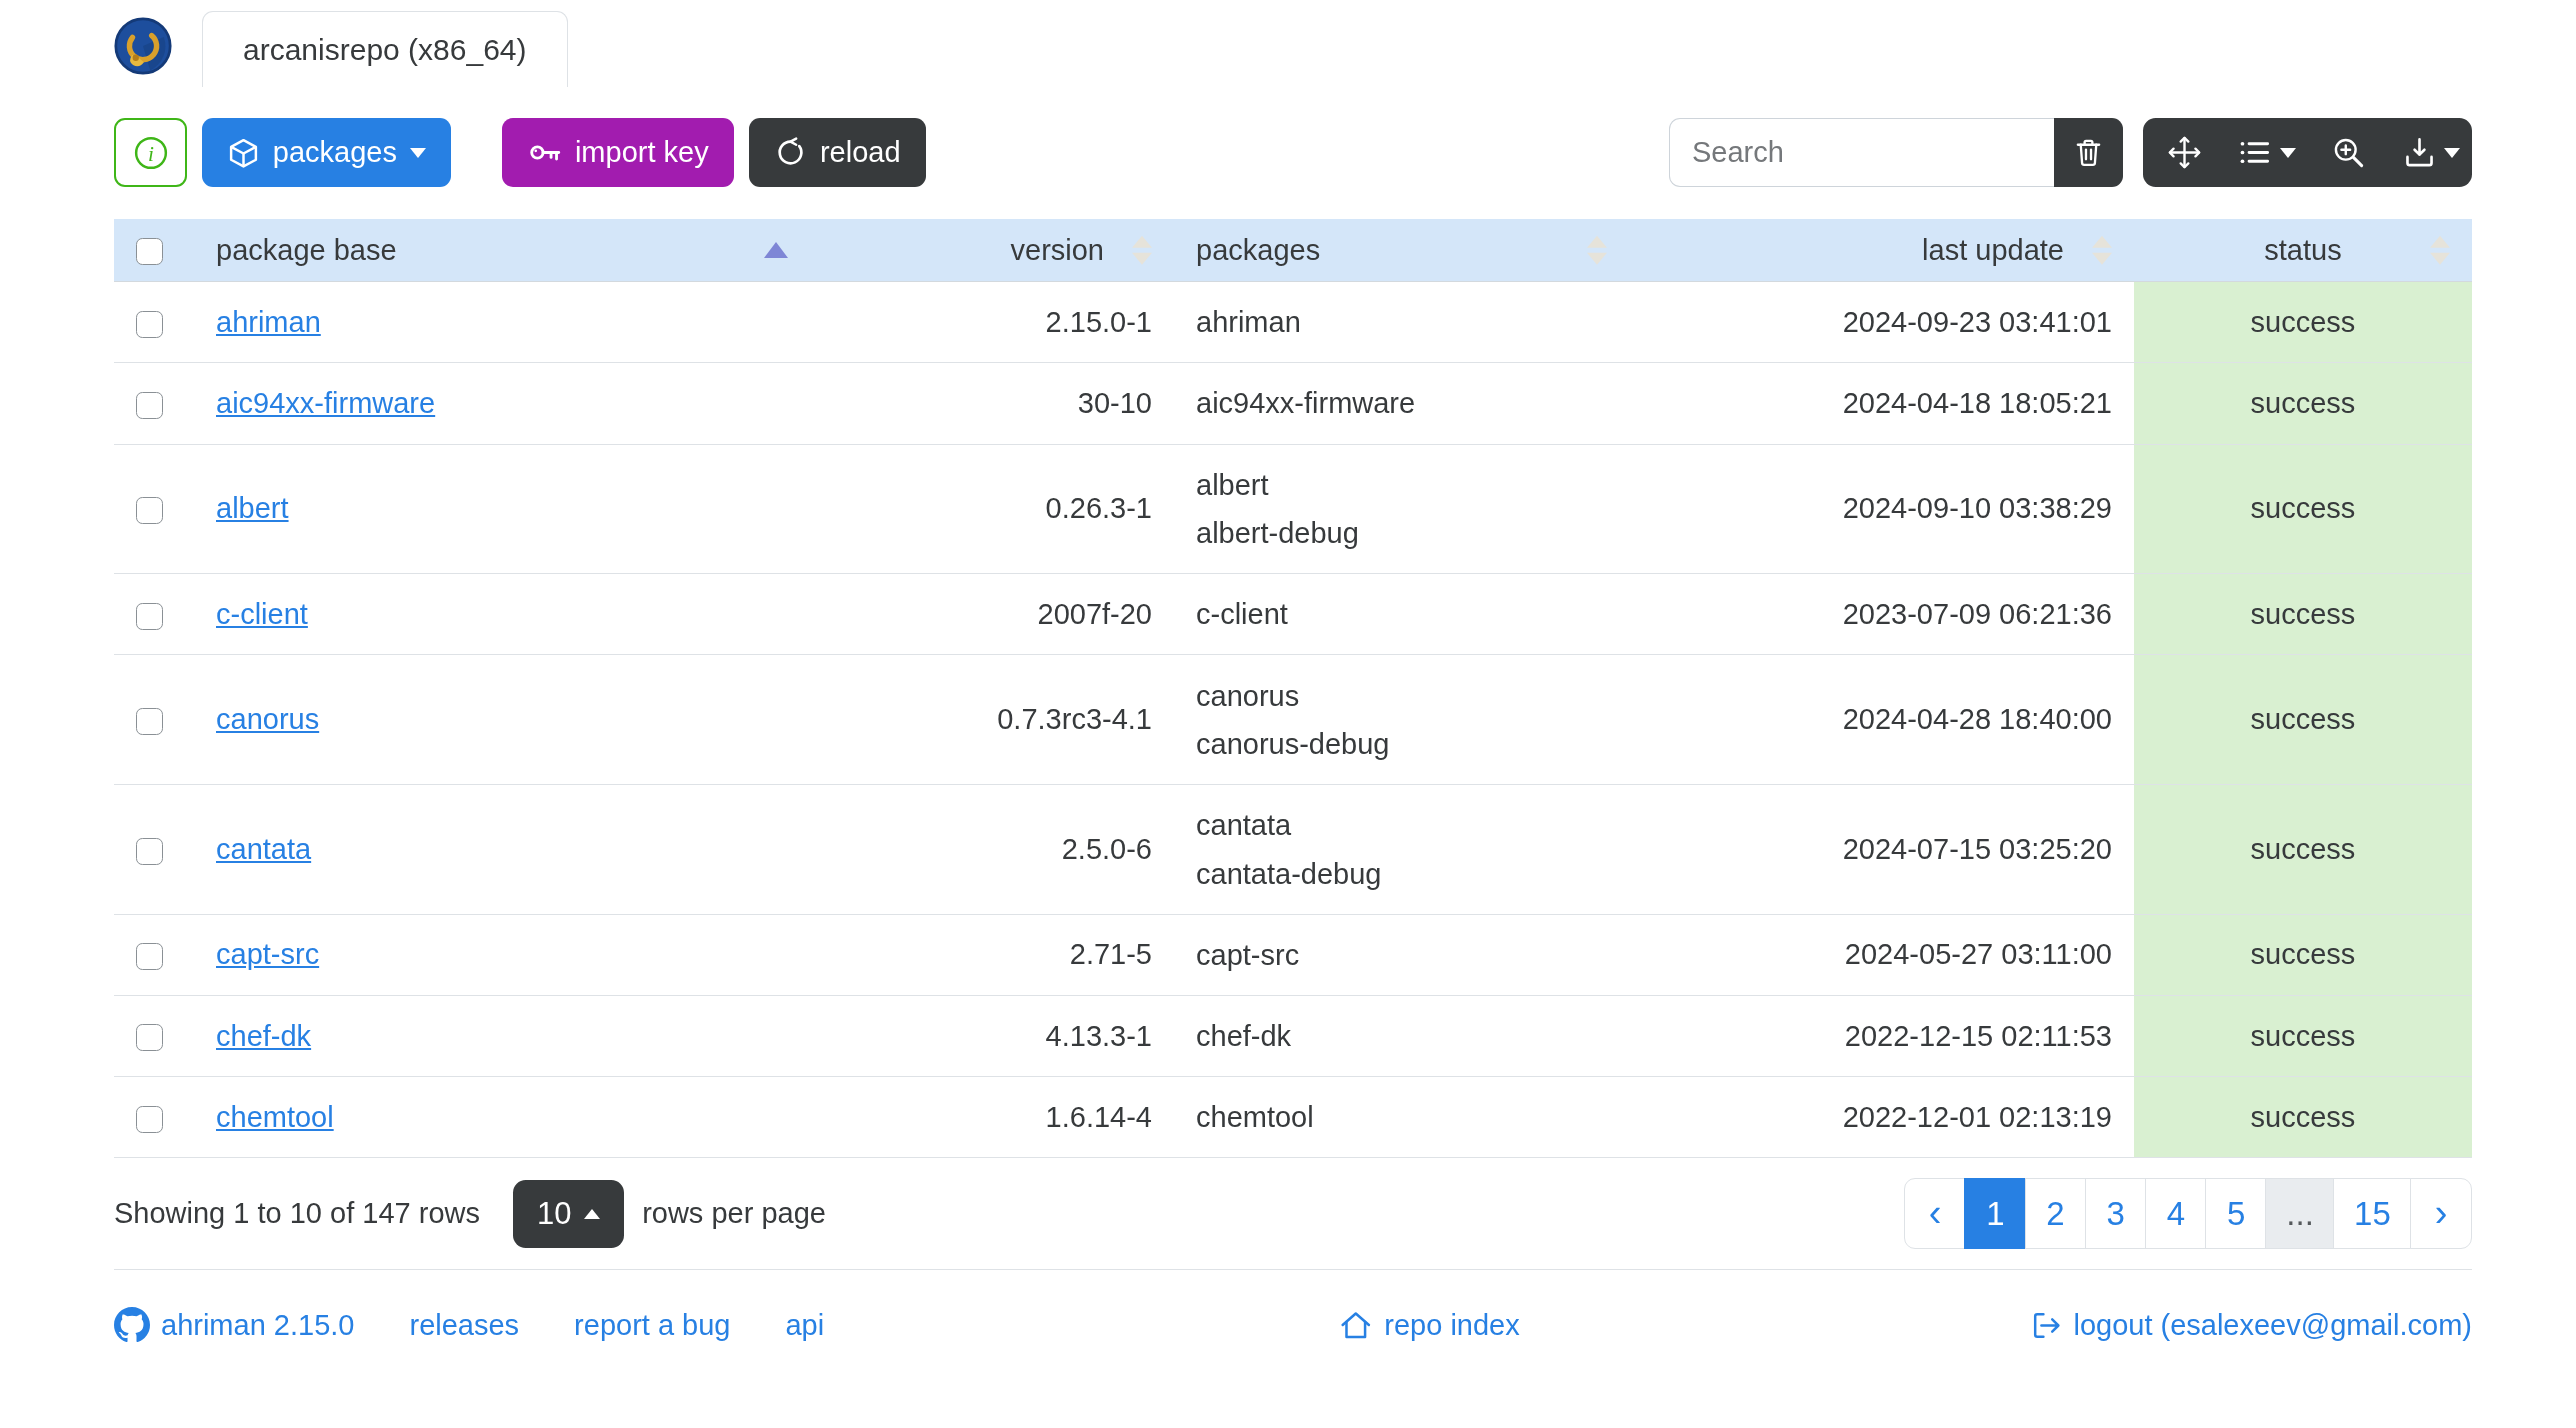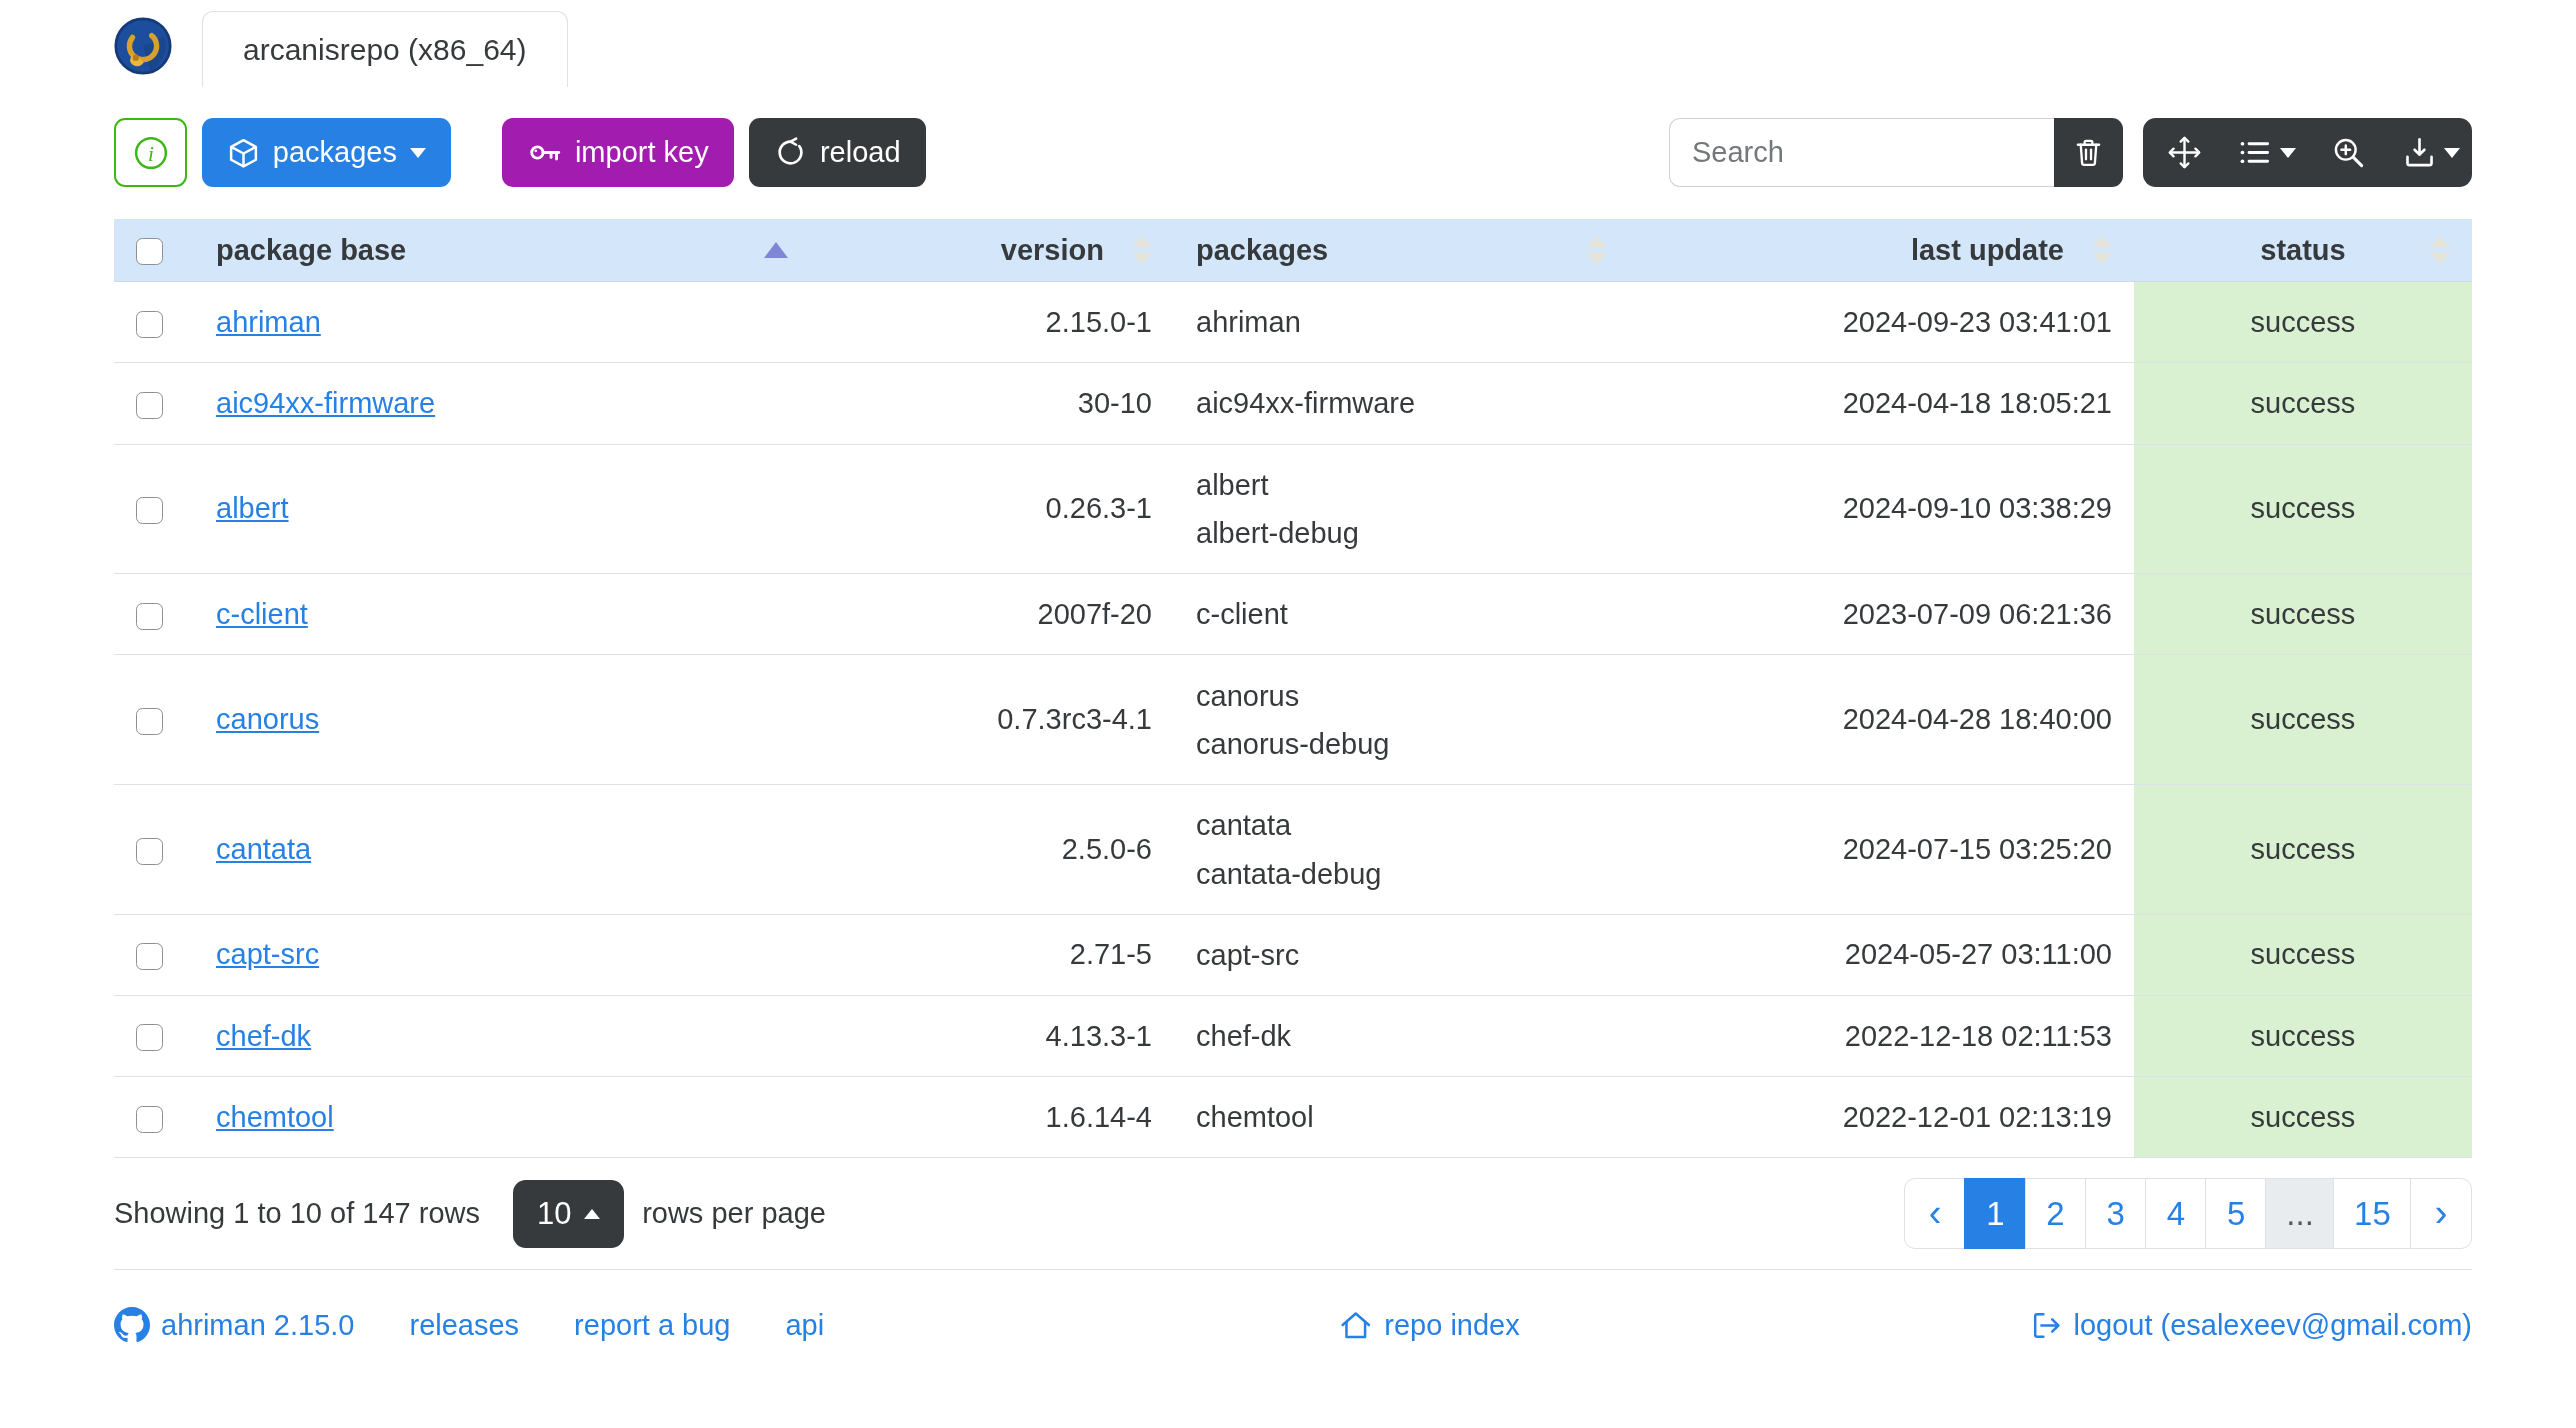--- a/index.html
+++ b/index.html
@@ -38,21 +38,21 @@
   .icon-group .igbtn { flex:1; height:100%; background:none; border:none; cursor:pointer;
     display:flex; align-items:center; justify-content:center; gap:7.3px; color:#fff; }
 
   .caret-down { width:0; height:0; border-left:8.2px solid transparent;
     border-right:8.2px solid transparent; border-top:10px solid currentColor; display:inline-block; }
   .caret-up { width:0; height:0; border-left:8.2px solid transparent;
     border-right:8.2px solid transparent; border-bottom:10px solid currentColor; display:inline-block; }
 
   
   table { width:2358px; margin-top:32px; border-collapse:collapse; table-layout:fixed; }
-  thead th { background:#d4e6f9; padding:14.6px 22px; font-weight:bold; font-size:29px;
+  thead th { background:#d4e6f9; padding:14.6px 22px; font-weight:normal; font-size:29px;
     position:relative; border-bottom:1.8px solid #d3d9de; cursor:pointer; }
   th.al { text-align:left; } th.ar { text-align:right; padding-right:70px; } th.ac { text-align:center; }
   tbody td { padding:13.6px 22px; border-bottom:1.8px solid #dee2e6; vertical-align:middle; font-size:29px; }
   td.c-ver, td.c-upd { text-align:right; }
   td.c-status { background:#d9f0d1; text-align:center; }
   .cb { display:inline-block; width:27px; height:27px; border:1.8px solid #8a9095;
     border-radius:6.4px; background:#fff; cursor:pointer; vertical-align:middle; }
   a.pkg-link { color:#2780e3; text-decoration:underline; cursor:pointer; }
   .pkg-line { display:block; line-height:44px; margin:4.5px 0; }
   .sort-abs { position:absolute; right:22px; top:50%; transform:translateY(-50%); }
@@ -308,21 +308,21 @@
           <td class="c-upd">2024-05-27 03:11:00</td>
           <td class="c-status">success</td>
         </tr>
         <tr>
           <td><span class="cb"></span></td>
           <td><a class="pkg-link">chef-dk</a></td>
           <td class="c-ver">4.13.3-1</td>
           <td>
             <span class="pkg-line">chef-dk</span>
           </td>
-          <td class="c-upd">2022-12-18 02:11:53</td>
+          <td class="c-upd">2022-12-15 02:11:53</td>
           <td class="c-status">success</td>
         </tr>
         <tr>
           <td><span class="cb"></span></td>
           <td><a class="pkg-link">chemtool</a></td>
           <td class="c-ver">1.6.14-4</td>
           <td>
             <span class="pkg-line">chemtool</span>
           </td>
           <td class="c-upd">2022-12-01 02:13:19</td>

